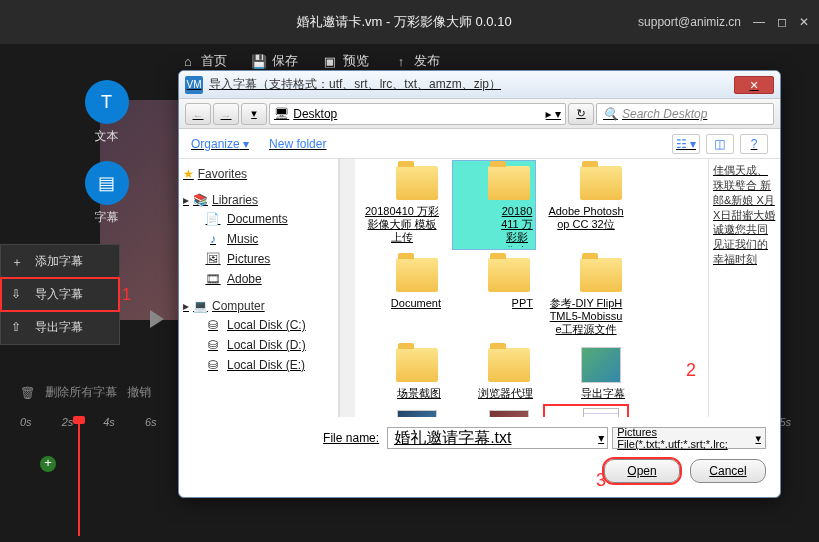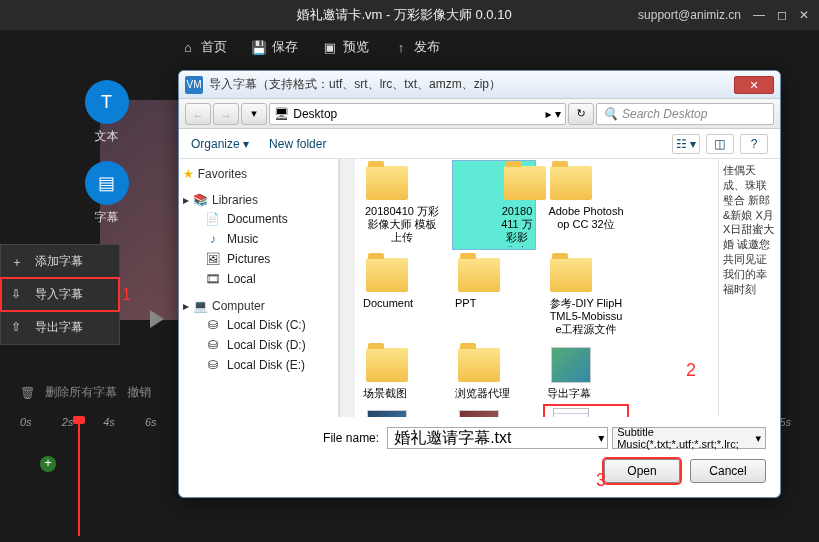--- a/index.html
+++ b/index.html
@@ -1,19 +1,19 @@
 <!DOCTYPE html>
 <html><head>
 <meta charset="utf-8">
 <style>
 * { margin: 0; padding: 0; box-sizing: border-box; font-family: "Microsoft YaHei", Arial, sans-serif; }
 body { background: #1a1a1a; width: 819px; height: 542px; overflow: hidden; position: relative; color: #ccc; font-size: 12px; }
 
 
-.topbar { height: 30px; background: #2a2a2a; display: flex; align-items: center; padding: 0 10px; justify-content: space-between; }
+.topbar { height: 44px; background: #2a2a2a; display: flex; align-items: center; padding: 0 10px; justify-content: space-between; }
 .title-area { flex: 1; text-align: center; color: #eee; font-size: 13px; }
 .top-right { display: flex; align-items: center; gap: 12px; color: #ccc; }
 .top-right span { cursor: pointer; }
 
 
 .toolbar { height: 34px; display: flex; align-items: center; gap: 24px; padding-left: 180px; color: #ddd; font-size: 13px; }
 .toolbar-item { display: flex; align-items: center; gap: 5px; cursor: pointer; }
 .tb-icon { width: 16px; height: 16px; display: inline-flex; align-items: center; justify-content: center; }
 
 
@@ -34,69 +34,69 @@
 
 
 .timeline-ops { position: absolute; left: 20px; top: 384px; display: flex; gap: 10px; color: #888; align-items: center; }
 .timeline { position: absolute; left: 20px; top: 416px; right: 20px; height: 60px; }
 .ruler { display: flex; gap: 30px; color: #999; font-size: 11px; font-style: italic; }
 .playhead { position: absolute; left: 58px; top: 0; width: 2px; height: 120px; background: #ff3030; }
 .playhead::before { content: ""; position: absolute; left: -5px; top: 0; width: 12px; height: 8px; background: #ff3030; border-radius: 2px; }
 .add-track { position: absolute; left: 40px; top: 456px; width: 16px; height: 16px; background: #2a7a2a; border-radius: 8px; color: #fff; text-align: center; line-height: 14px; font-size: 13px; }
 
 
-.dialog { position: absolute; left: 178px; top: 70px; width: 603px; height: 428px; background: #fff; border: 1px solid #6b8aad; box-shadow: 0 4px 20px rgba(0,0,0,0.5); border-radius: 6px; overflow: hidden; color: #000; }
+.dialog { position: absolute; left: 178px; top: 70px; width: 603px; height: 428px; background: #fff; border: 1px solid #6b8aad; box-shadow: 0 4px 20px rgba(0,0,0,0.5); border-radius: 6px; overflow: hidden; color: #000; text-decoration: underline; }
 .dlg-title { height: 28px; background: linear-gradient(#f5f9fd, #dde8f4); display: flex; align-items: center; padding: 0 6px; border-bottom: 1px solid #ccc; }
 .dlg-title-icon { width: 18px; height: 18px; background: #2a7cc4; color: #fff; font-size: 10px; display: flex; align-items: center; justify-content: center; border-radius: 2px; margin-right: 6px; }
 .dlg-title-text { flex: 1; font-size: 12px; color: #333; }
 .dlg-close { width: 40px; height: 18px; background: #c84944; border: 1px solid #a33; border-radius: 2px; color: #fff; text-align: center; cursor: pointer; line-height: 16px; font-size: 11px; }
 
 .dlg-nav { height: 30px; background: linear-gradient(#f7f7f7, #e8e8e8); display: flex; align-items: center; padding: 0 6px; gap: 2px; border-bottom: 1px solid #ccc; }
 .nav-btn { width: 26px; height: 22px; border: 1px solid #bbb; background: linear-gradient(#fafafa,#e0e0e0); border-radius: 3px; display: flex; align-items: center; justify-content: center; font-size: 11px; cursor: pointer; }
 .nav-btn.disabled { color: #aaa; }
 .addr-bar { flex: 1; height: 22px; border: 1px solid #bbb; background: #fff; display: flex; align-items: center; padding: 0 4px; gap: 4px; border-radius: 2px; }
 .search-box { width: 178px; height: 22px; border: 1px solid #bbb; background: #fff; padding: 0 6px; color: #888; display: flex; align-items: center; gap: 4px; border-radius: 2px; font-style: italic; }
 
-.dlg-toolbar { height: 30px; display: flex; align-items: center; padding: 0 12px; gap: 20px; border-bottom: 1px solid #e0e0e0; color: #0c4a6e; }
+.dlg-toolbar { height: 30px; display: flex; align-items: center; padding: 0 12px; gap: 20px; border-bottom: 1px solid #e0e0e0; color: #3b82f6; }
 .dlg-toolbar-right { margin-left: auto; display: flex; gap: 6px; }
 .view-btn { width: 28px; height: 20px; border: 1px solid #ccc; border-radius: 2px; display: flex; align-items: center; justify-content: center; cursor: pointer; }
 
 .dlg-body { display: flex; height: 258px; }
 .tree { width: 160px; border-right: 1px solid #e0e0e0; padding: 6px 4px; overflow: hidden; }
 .tree-group { margin-bottom: 8px; }
 .tree-head { display: flex; align-items: center; gap: 4px; font-size: 12px; color: #333; padding: 2px 0; }
 .tree-item { display: flex; align-items: center; gap: 6px; padding: 3px 0 3px 22px; font-size: 12px; color: #222; cursor: pointer; }
 .tree-ic { width: 16px; height: 14px; display: inline-flex; align-items: center; justify-content: center; font-size: 12px; }
 
 .files { flex: 1; display: flex; position: relative; }
 .file-grid { flex: 1; padding: 2px 6px; display: flex; flex-wrap: wrap; align-content: flex-start; gap: 4px 10px; overflow: hidden; }
-.file-item { width: 82px; display: flex; flex-direction: column; align-items: flex-start; font-size: 11px; text-align: center; padding: 2px; cursor: pointer; }
+.file-item { width: 82px; display: flex; flex-direction: column; align-items: flex-end; font-size: 11px; text-align: center; padding: 2px; cursor: pointer; }
 .file-item.selected { background: #5eead4; outline: 1px solid #7cb6e4; padding-left: 48px; }
 .file-item.marked { outline: 2px solid #ff3030; }
 .file-thumb { width: 48px; height: 40px; margin-bottom: 2px; display: flex; align-items: center; justify-content: center; position: relative; }
 .folder-ic { width: 42px; height: 34px; background: linear-gradient(#fce38a,#f3c14b); border-radius: 2px; position: relative; }
 .folder-ic::before { content: ""; position: absolute; left: 2px; top: -5px; width: 16px; height: 6px; background: #f3c14b; border-radius: 2px 2px 0 0; }
 .txt-ic { width: 36px; height: 40px; background: #fff; border: 1px solid #bbb; background-image: repeating-linear-gradient(#fff 0, #fff 4px, #cce 4px, #cce 5px); }
 .img-thumb { width: 40px; height: 36px; background: linear-gradient(135deg,#5a7,#38a); border: 1px solid #ccc; }
 .img-thumb.b2 { background: linear-gradient(135deg,#246,#48b); }
 .img-thumb.b3 { background: linear-gradient(135deg,#733,#a66); }
 .file-label { line-height: 1.2; word-break: break-all; max-height: 42px; overflow: hidden; }
 
-.preview-pane { width: 62px; border-left: 1px solid #e0e0e0; padding: 4px; font-size: 11px; line-height: 1.35; color: #333; overflow: hidden; }
+.preview-pane { width: 72px; border-left: 1px solid #e0e0e0; padding: 4px; font-size: 11px; line-height: 1.35; color: #333; overflow: hidden; }
 
 .hl-2 { position: absolute; right: 84px; bottom: 116px; color: #ff3030; font-size: 18px; }
 .hl-3 { position: absolute; right: 174px; bottom: 6px; color: #ff3030; font-size: 18px; }
 
 .dlg-footer { height: 78px; padding: 10px 14px; display: flex; flex-direction: column; gap: 10px; }
 .footer-row { display: flex; align-items: center; gap: 8px; }
 .footer-row label { width: 220px; text-align: right; font-size: 12px; }
 .fname-input { flex: 1; height: 22px; border: 1px solid #aaa; padding: 0 6px; font-size: 16px; background: #fff; }
 .combo { width: 180px; height: 22px; border: 1px solid #aaa; padding: 0 4px; font-size: 11px; background: #f4f4f4; display: flex; align-items: center; justify-content: space-between; }
 .btn-row { display: flex; justify-content: flex-end; gap: 10px; }
-.btn { width: 76px; height: 24px; border: 1px solid #888; background: linear-gradient(#fafafa,#e2e2e2); border-radius: 3px; font-size: 12px; cursor: pointer; }
+.btn { width: 76px; height: 24px; border: 1px solid #888; background: linear-gradient(#fafafa,#e2e2e2); border-radius: 10px; font-size: 12px; cursor: pointer; }
 .btn.primary { outline: 2px solid #ff3030; }
 .scroll-stub { width: 16px; background: #f0f0f0; border-left: 1px solid #ddd; }
 </style>
 </head>
 <body>
 
 <div class="topbar">
   <div style="width:160px"></div>
   <div class="title-area">婚礼邀请卡.vm - 万彩影像大师 0.0.10</div>
   <div class="top-right">
@@ -223,21 +223,21 @@
         <div class="tree-item">
             <span class="tree-ic" style="color:#2a7cc4">♪</span>
             <span>Music</span>
           </div>
         <div class="tree-item">
             <span class="tree-ic">🖼</span>
             <span>Pictures</span>
           </div>
         <div class="tree-item">
             <span class="tree-ic">🎞</span>
-            <span>Local</span>
+            <span>Adobe</span>
           </div>
       </div>
       <div class="tree-group">
         <div class="tree-head">
             <span>▸</span>
             <span>💻</span>
             <span>Computer</span>
           </div>
         <div id="disks">
             <div class="tree-item">
@@ -336,21 +336,21 @@
 诚邀您共同见证我们的幸福时刻</div>
     </div>
   </div>
   <div class="hl-2">2</div>
   <div class="dlg-footer">
     <div class="footer-row">
       <label>File name:</label>
       <input class="fname-input" value="婚礼邀请字幕.txt" style="">
       <span style="margin-left:-18px;pointer-events:none">▾</span>
       <div class="combo">
-          <span>Subtitle Music(*.txt;*.utf;*.srt;*.lrc;</span>
+          <span>Pictures File(*.txt;*.utf;*.srt;*.lrc;</span>
           <span>▾</span>
         </div>
     </div>
     <div class="btn-row">
       <span class="hl-3">3</span>
       <button class="btn primary">Open</button>
       <button class="btn">Cancel</button>
     </div>
   </div>
 </div>

